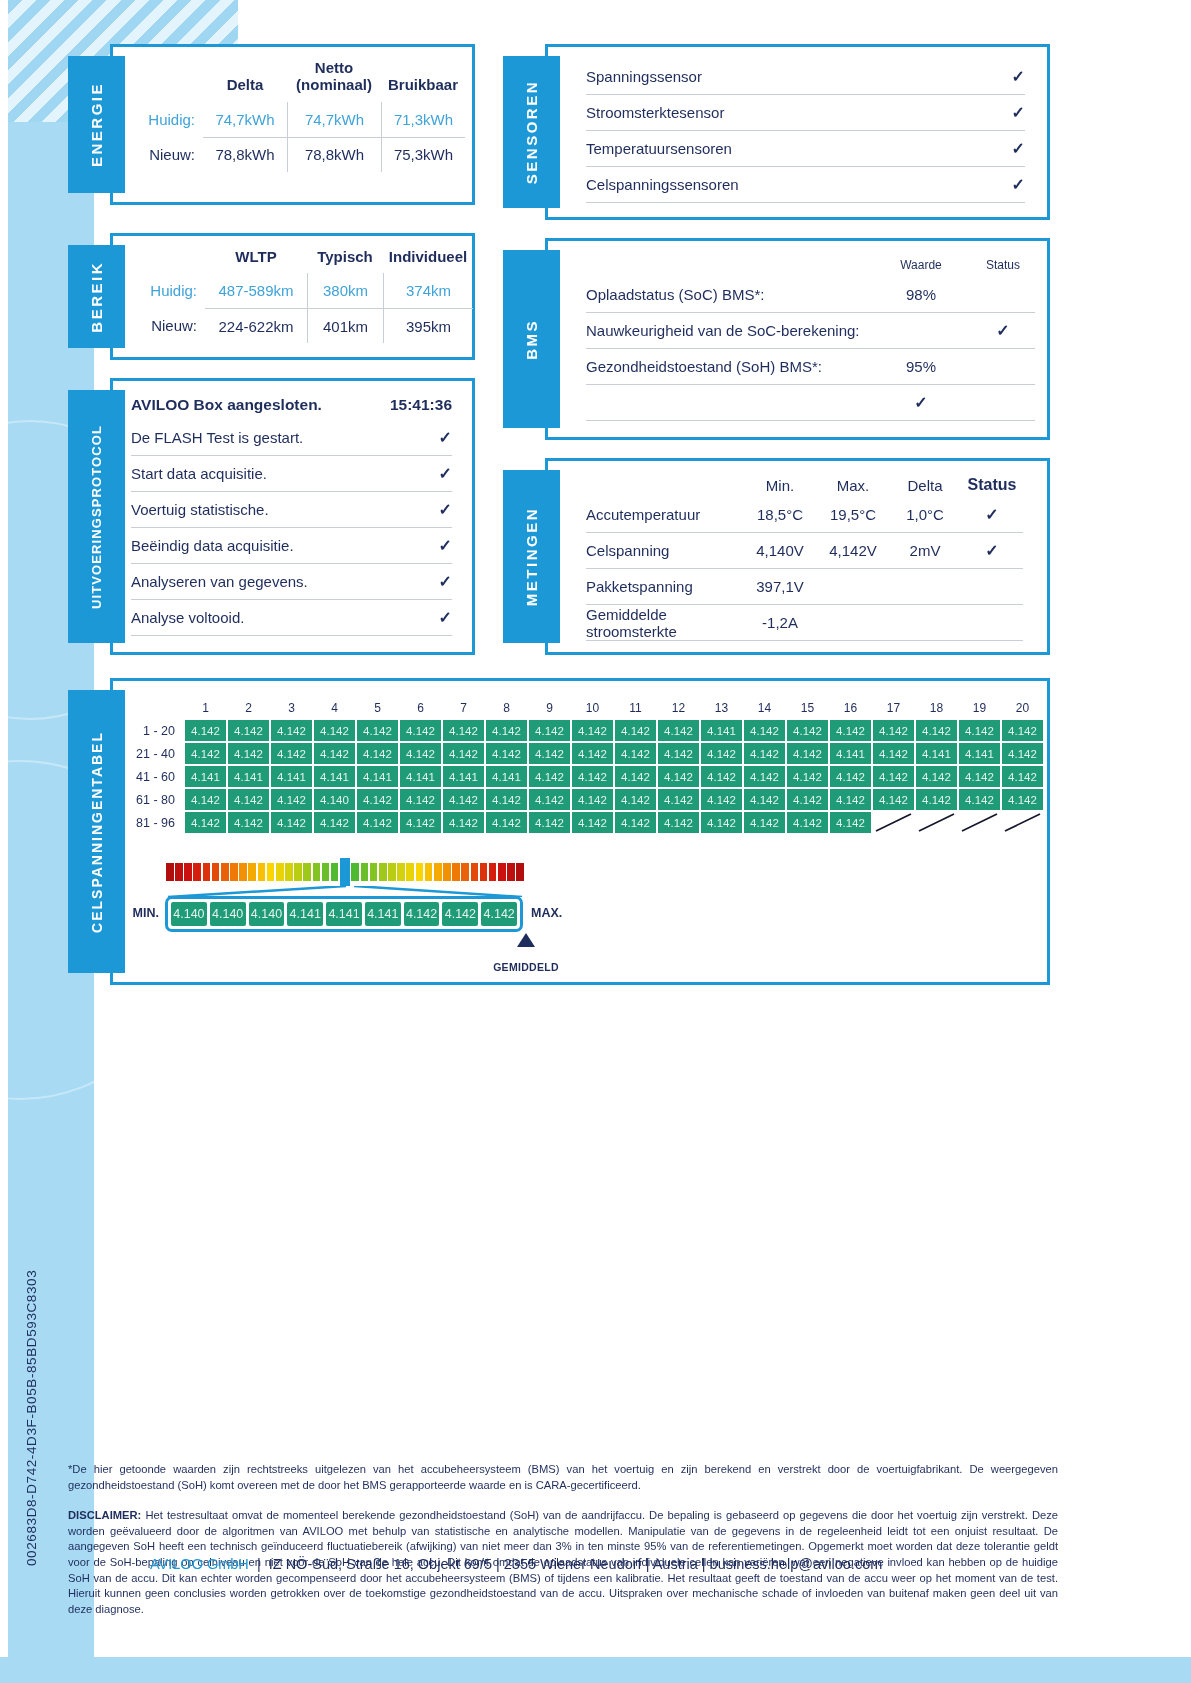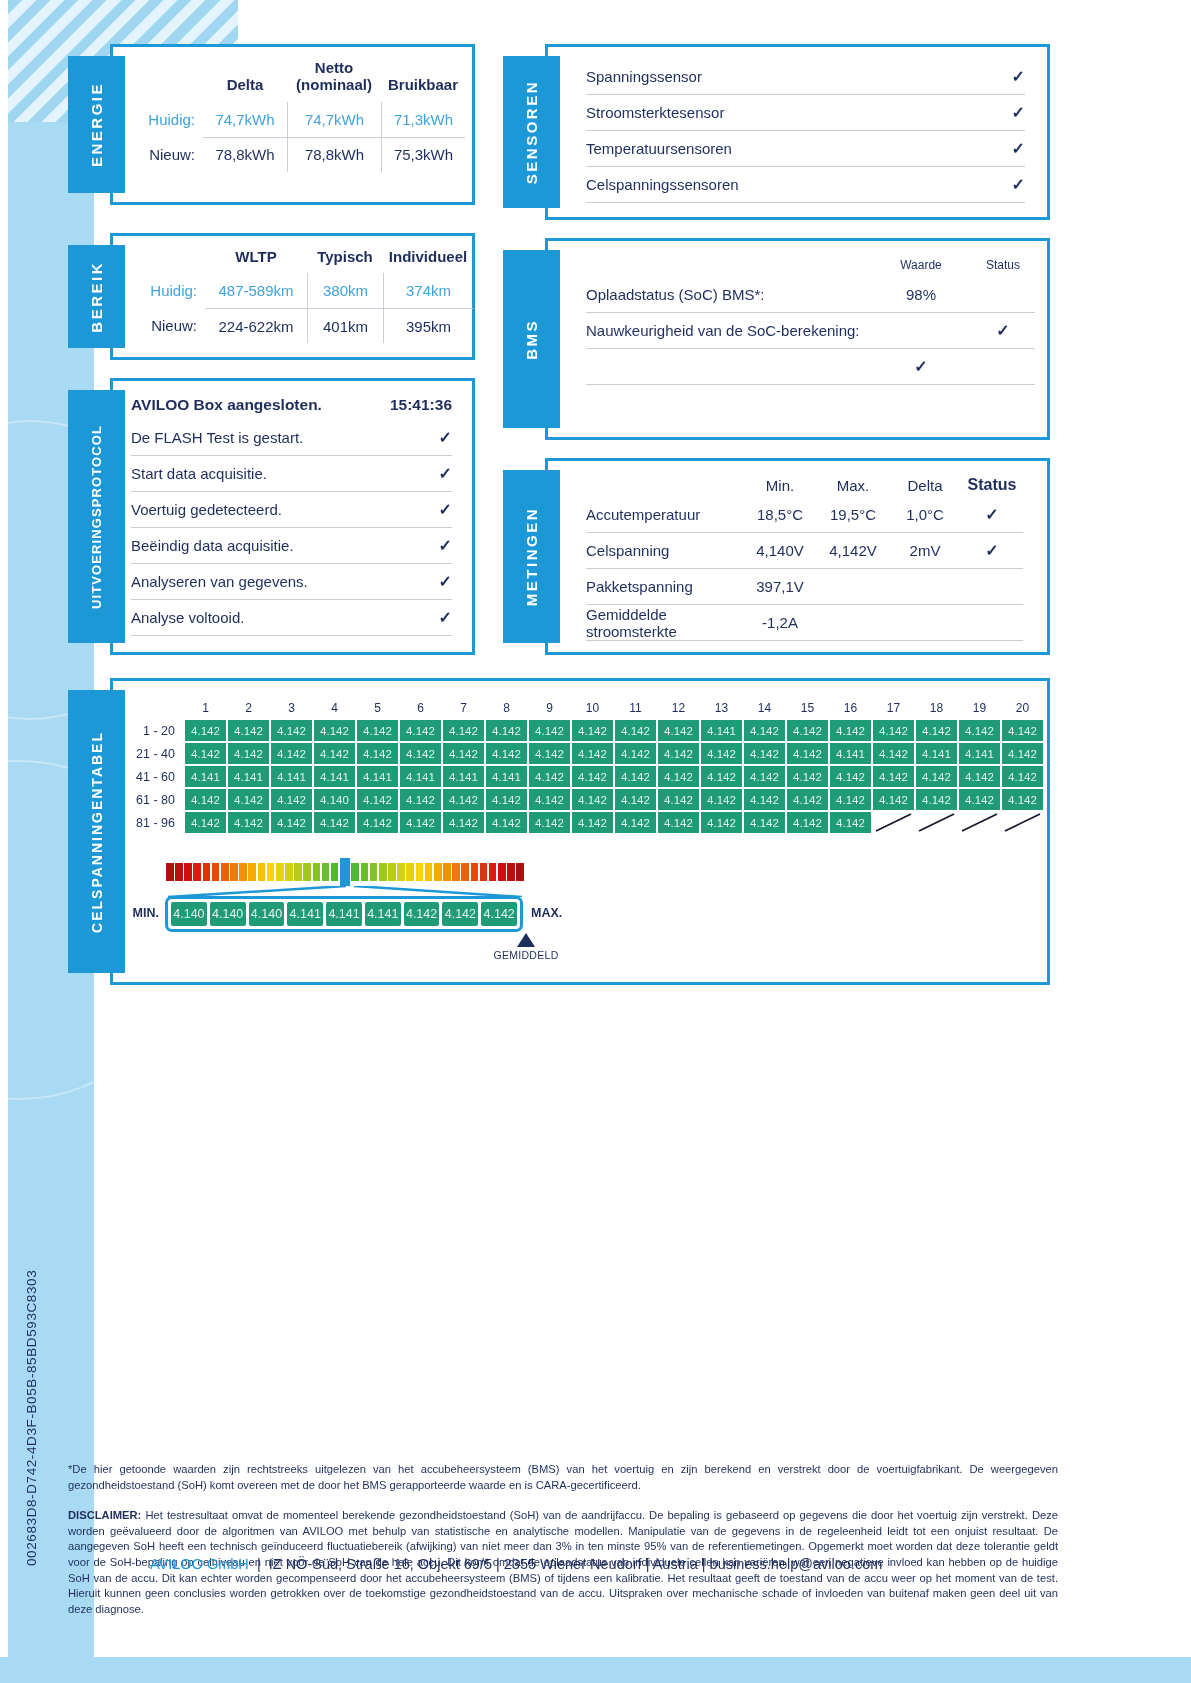--- a/index.html
+++ b/index.html
@@ -101,21 +101,21 @@
   .conn{position:absolute;left:53px;top:205px;width:358px;height:11px}
   .strip{position:absolute;left:52px;top:215px;width:358px;height:36px;border:3px solid var(--blue);
         border-radius:7px;display:flex;gap:3px;padding:3px;background:#fff}
   .strip-cell{flex:1;background:var(--green);color:var(--celltext);font-size:12.5px;display:flex;
         align-items:center;justify-content:center;border-radius:2px}
   .minlab{position:absolute;left:0;top:225px;width:46px;text-align:right;font-size:12.5px;font-weight:bold}
   .maxlab{position:absolute;left:418px;top:225px;font-size:12.5px;font-weight:bold}
   .gem{position:absolute;left:368px;top:252px;width:90px;display:flex;flex-direction:column;align-items:center}
   .tri{width:0;height:0;border-left:9px solid transparent;border-right:9px solid transparent;
         border-bottom:14px solid var(--navy)}
-  .gemlab{font-size:10.5px;font-weight:normal;margin-top:2px;letter-spacing:.3px}
+  .gemlab{font-size:10.5px;font-weight:bold;margin-top:14px;letter-spacing:.3px}
 
   
   .footnote{position:absolute;left:68px;top:1462px;width:990px;font-size:11.2px;line-height:1.42;
         text-align:justify;color:var(--navy)}
   .disclaimer{position:absolute;left:68px;top:1508px;width:990px;font-size:11.2px;line-height:1.4;
         text-align:justify;color:var(--navy)}
   .footer{position:absolute;left:150px;top:1556px;font-size:14.5px;color:var(--navy)}
   .footer .co{color:var(--blue)}
 </style>
 </head>
@@ -181,21 +181,21 @@
     <div class="checklist">
         <div class="chk-row">
           <div class="chk-label">De FLASH Test is gestart.</div>
           <div class="chk-icon">✓</div>
         </div>
         <div class="chk-row">
           <div class="chk-label">Start data acquisitie.</div>
           <div class="chk-icon">✓</div>
         </div>
         <div class="chk-row">
-          <div class="chk-label">Voertuig gedetecteerd.</div>
+          <div class="chk-label">Voertuig statistische.</div>
           <div class="chk-icon">✓</div>
         </div>
         <div class="chk-row">
           <div class="chk-label">Beëindig data acquisitie.</div>
           <div class="chk-icon">✓</div>
         </div>
         <div class="chk-row">
           <div class="chk-label">Analyseren van gegevens.</div>
           <div class="chk-icon">✓</div>
         </div>
@@ -242,20 +242,25 @@
         </div>
         <div class="bms-row">
           <div class="bms-label">Oplaadstatus (SoC) BMS*:</div>
           <div class="bms-val">98%</div>
           <div class="bms-chk"></div>
         </div>
         <div class="bms-row">
           <div class="bms-label">Nauwkeurigheid van de SoC-berekening:</div>
           <div class="bms-val"></div>
           <div class="bms-chk">✓</div>
+        </div>
+        <div class="bms-row">
+          <div class="bms-label">Gezondheidstoestand (SoH) BMS*:</div>
+          <div class="bms-val">95%</div>
+          <div class="bms-chk"></div>
         </div>
         <div class="bms-row">
           <div class="bms-val"></div>
           <div class="bms-chk">✓</div>
         </div>
       </div>
   </section>
 
   <section class="panel metingen">
     <div class="tab">

